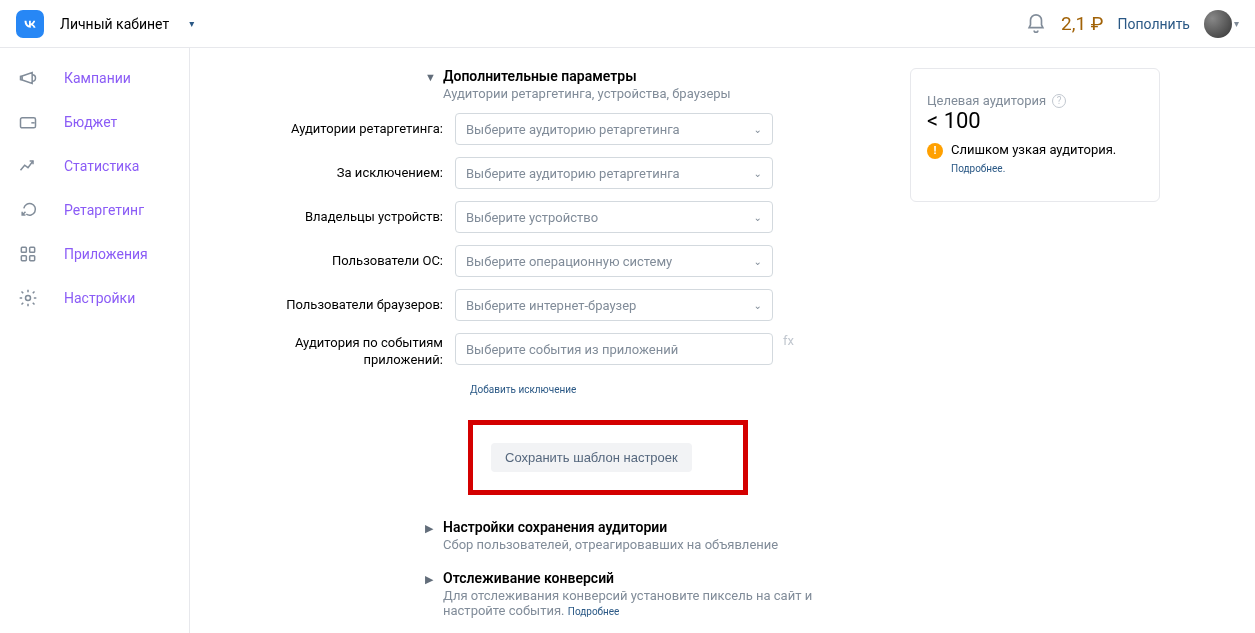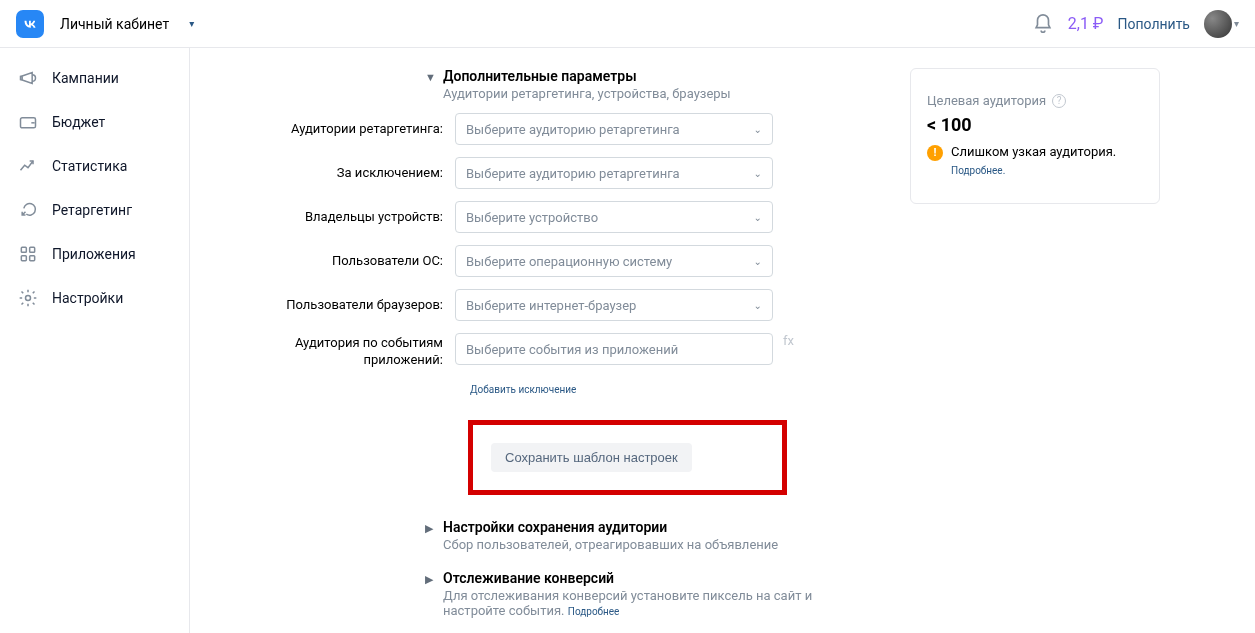--- a/index.html
+++ b/index.html
@@ -31,45 +31,45 @@
     font-size: 14px;
     color: #000;
     display: flex;
     align-items: center;
     gap: 20px;
   }
   .account-title .chev { color: #2a5885; font-size: 10px; }
   .header-spacer { flex: 1; }
   .header-right { display: flex; align-items: center; gap: 14px; }
   .bell-icon { width: 22px; height: 22px; color: #818c99; }
-  .balance { font-size: 16px; color: #8b5cf6; }
+  .balance { font-size: 19px; color: #a16207; }
   .topup-link { font-size: 14px; color: #2a5885; cursor: pointer; }
   .avatar {
     width: 28px; height: 28px; border-radius: 50%;
     background: radial-gradient(circle at 30% 30%, #888, #333);
     display: inline-block;
   }
   .avatar-chev { color: #818c99; font-size: 10px; margin-left: 2px; }
 
   .layout { display: flex; }
   .sidebar {
     width: 190px;
     min-width: 190px;
     border-right: 1px solid #e7e8ec;
     padding: 8px 0;
     min-height: 585px;
   }
   .sidebar-item {
     display: flex;
     align-items: center;
-    gap: 14px;
+    gap: 26px;
     padding: 12px 18px;
     cursor: pointer;
     font-size: 14px;
-    color: #0f172a;
+    color: #8b5cf6;
   }
   .sidebar-item .ic { width: 20px; height: 20px; color: #818c99; display:flex;align-items:center;justify-content:center;}
   .content { flex: 1; padding: 20px 0 40px 0; display:flex; }
   .form-area { margin-left: 80px; width: 590px; }
   .aside { margin-left: 50px; }
   .section-header { display:flex; gap:10px; align-items: flex-start; }
   .section-caret { color:#626d7a; font-size:11px; width:8px; margin-top:3px;}
   .section-title { font-weight: 600; font-size: 14px; color:#000; }
   .section-sub { color:#818c99; font-size:13px; margin-top:2px; }
   .form-row { display:flex; align-items:center; margin-top:12px; }
@@ -91,21 +91,21 @@
   .select .sel-chev { color:#818c99; font-size:10px; }
   .fx-mark { color:#c1c7cf; font-size:13px; margin-left:10px; }
   .link { color:#2a5885; font-size:10px; cursor:pointer; }
   .indent-left { margin-left:200px; margin-top:12px; }
   .highlight-box {
     border: 5px solid #d40000;
     padding: 18px 18px;
     margin-left: 198px;
     margin-top: 24px;
     margin-bottom: 24px;
-    width: 319px;
+    width: 280px;
     display:flex;
   }
   .save-btn {
     background:#f2f3f5;
     border:none;
     border-radius:4px;
     padding:7px 14px;
     color:#55677d;
     font-size:13px;
     cursor:pointer;
@@ -116,21 +116,21 @@
   .track-note { margin-left: 175px; margin-top:14px; font-size:13px; color:#000; }
   .audience-card {
     border:1px solid #e7e8ec;
     border-radius:6px;
     padding: 24px 16px;
     width: 250px;
   }
   .aud-head { display:flex; align-items:center; gap:6px; }
   .aud-label { color:#818c99; font-size:13px; }
   .help-circle { width:14px;height:14px;border:1px solid #c1c7cf;border-radius:50%;display:inline-flex;align-items:center;justify-content:center;font-size:10px;color:#c1c7cf;}
-  .aud-value { font-size:18px; font-weight:700; margin-top:6px; }
+  .aud-value { font-size:22px; font-weight:400; }
   .aud-warn { display:flex; gap:8px; align-items:flex-start; margin-top:8px; color:#000; font-size:13px; line-height:1.4; }
   .warn-icon { width:16px;height:16px;background:#ffa000;border-radius:50%;display:flex;align-items:center;justify-content:center;color:#fff;font-size:11px;font-weight:bold;flex-shrink:0;margin-top:2px;}
   svg { display:block; }
   .sec-right { width:100%; }
 </style>
 </head>
 <body>
 
 <div class="header">
   <div class="vk-logo">

